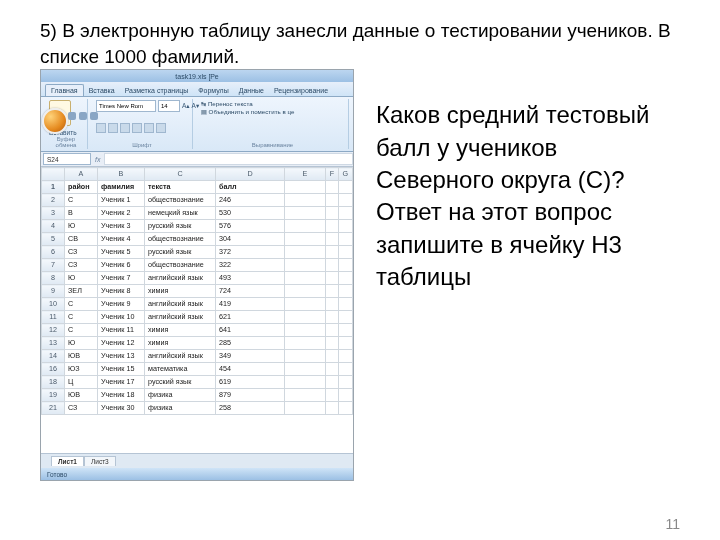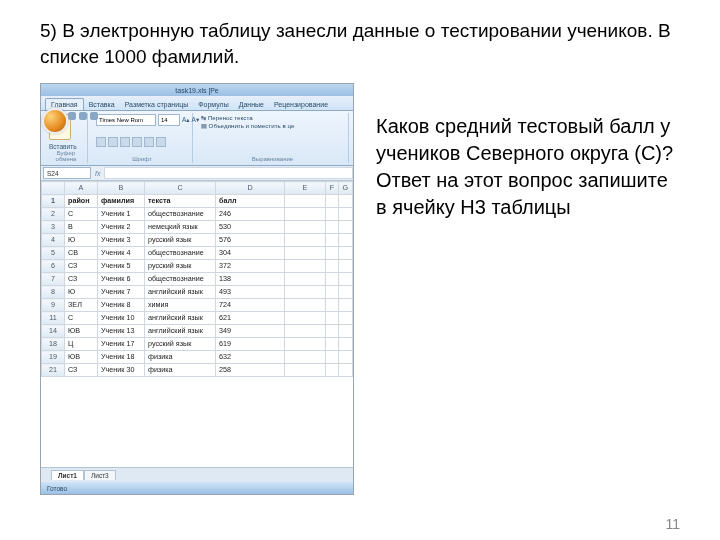--- a/index.html
+++ b/index.html
@@ -10,21 +10,21 @@
     background: #fff;
     font-family: Arial, "Helvetica Neue", sans-serif;
     position: relative;
     overflow: hidden;
   }
   .page { padding: 18px 40px 0 40px; }
   .question {
     font-size: 19px;
     line-height: 1.35;
     color: #000;
-    margin-bottom: 14px;
+    margin-bottom: 0;
   }
   .content { display: flex; gap: 22px; }
   
   .excel {
     width: 312px;
     height: 410px;
     border: 1px solid #9aa4ad;
     font-size: 8px;
     color: #333;
     background: #cfe4f7;
@@ -99,21 +99,21 @@
   .sheet-tabs{
     height:14px; background:#dfe9f3; border-top:1px solid #b5c4d4;
     display:flex; align-items:center; gap:0; padding-left:10px; font-size:6.5px;
   }
   .sheet-tabs span{padding:1px 6px; border:1px solid #b5c4d4; background:#f2f6fa; border-bottom:none;}
   .sheet-tabs span.active{background:#fff; font-weight:bold;}
   .statusbar{height:12px; background:linear-gradient(#cfe4f7,#9cc0e4); font-size:6.5px; color:#2b4a66; padding-left:6px; display:flex; align-items:center;}
   
   .side {
     flex:1;
-    font-size:20px;
+    font-size:24px;
     line-height:1.35;
     color:#000;
     padding-top:30px;
   }
   .pagenum{
     position:absolute; right:40px; bottom:8px; font-size:14px; color:#888;
   }
 </style>
 </head>
 <body>
@@ -245,21 +245,21 @@
                 <td>372</td>
                 <td></td>
                 <td></td>
                 <td></td>
               </tr>
               <tr>
                 <td class="rownum">7</td>
                 <td>СЗ</td>
                 <td>Ученик 6</td>
                 <td>обществознание</td>
-                <td>138</td>
+                <td>322</td>
                 <td></td>
                 <td></td>
                 <td></td>
               </tr>
               <tr>
                 <td class="rownum">8</td>
                 <td>Ю</td>
                 <td>Ученик 7</td>
                 <td>английский язык</td>
                 <td>493</td>
@@ -271,55 +271,95 @@
                 <td class="rownum">9</td>
                 <td>ЗЕЛ</td>
                 <td>Ученик 8</td>
                 <td>химия</td>
                 <td>724</td>
                 <td></td>
                 <td></td>
                 <td></td>
               </tr>
               <tr>
+                <td class="rownum">10</td>
+                <td>С</td>
+                <td>Ученик 9</td>
+                <td>английский язык</td>
+                <td>419</td>
+                <td></td>
+                <td></td>
+                <td></td>
+              </tr>
+              <tr>
                 <td class="rownum">11</td>
                 <td>С</td>
                 <td>Ученик 10</td>
                 <td>английский язык</td>
                 <td>621</td>
                 <td></td>
                 <td></td>
                 <td></td>
               </tr>
               <tr>
+                <td class="rownum">12</td>
+                <td>С</td>
+                <td>Ученик 11</td>
+                <td>химия</td>
+                <td>641</td>
+                <td></td>
+                <td></td>
+                <td></td>
+              </tr>
+              <tr>
+                <td class="rownum">13</td>
+                <td>Ю</td>
+                <td>Ученик 12</td>
+                <td>химия</td>
+                <td>285</td>
+                <td></td>
+                <td></td>
+                <td></td>
+              </tr>
+              <tr>
                 <td class="rownum">14</td>
                 <td>ЮВ</td>
                 <td>Ученик 13</td>
                 <td>английский язык</td>
                 <td>349</td>
                 <td></td>
                 <td></td>
                 <td></td>
               </tr>
               <tr>
+                <td class="rownum">16</td>
+                <td>ЮЗ</td>
+                <td>Ученик 15</td>
+                <td>математика</td>
+                <td>454</td>
+                <td></td>
+                <td></td>
+                <td></td>
+              </tr>
+              <tr>
                 <td class="rownum">18</td>
                 <td>Ц</td>
                 <td>Ученик 17</td>
                 <td>русский язык</td>
                 <td>619</td>
                 <td></td>
                 <td></td>
                 <td></td>
               </tr>
               <tr>
                 <td class="rownum">19</td>
                 <td>ЮВ</td>
                 <td>Ученик 18</td>
                 <td>физика</td>
-                <td>632</td>
+                <td>879</td>
                 <td></td>
                 <td></td>
                 <td></td>
               </tr>
               <tr>
                 <td class="rownum">21</td>
                 <td>СЗ</td>
                 <td>Ученик 30</td>
                 <td>физика</td>
                 <td>258</td>

